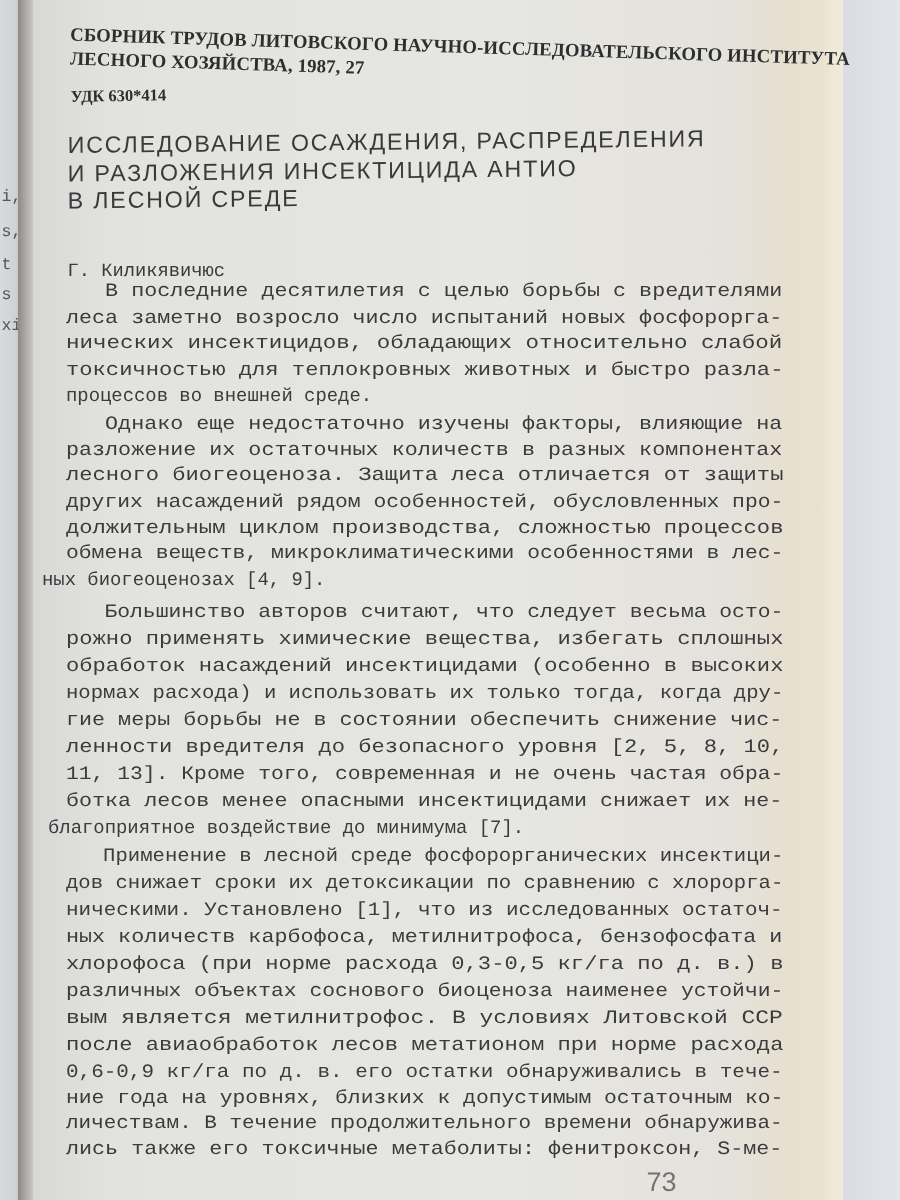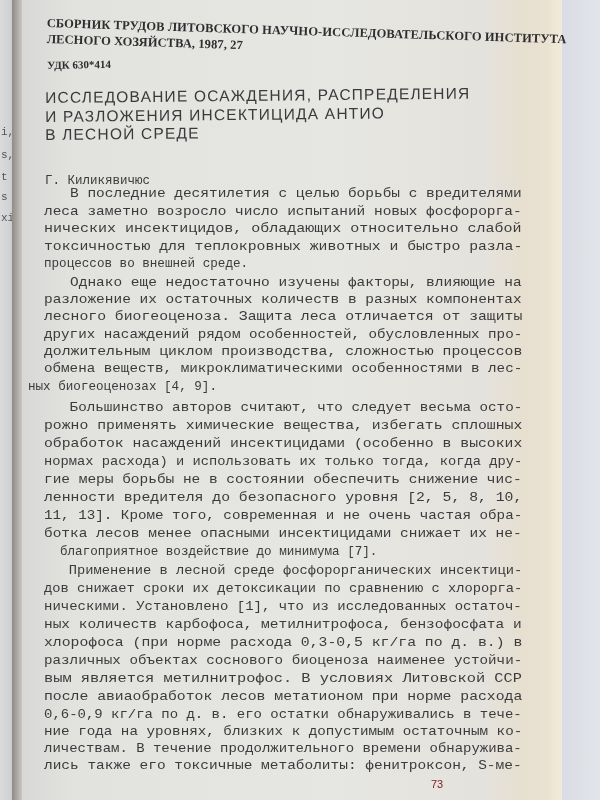--- a/index.html
+++ b/index.html
@@ -47,21 +47,21 @@
   }
   .author {
     font-family:"Liberation Mono", "DejaVu Sans Mono", monospace;
     font-size:12.5px; color:#3a3a3c;
   }
   .body-line {
     font-size:12.6px; line-height:17.2px; color:#3b3b3d;
   }
   .page-number {
     font-family:"Liberation Sans", "DejaVu Sans", sans-serif;
-    font-size:11px; color:#7f1d1d;
+    font-size:18px; color:#737373;
   }
 </style>
 </head>
 <body>
 
 <div class="backdrop"></div>
 <div class="left-page">
   <span class="left-page-frag" style="top:127px">i,</span>
   <span class="left-page-frag" style="top:150px">s,</span>
   <span class="left-page-frag" style="top:172px">t</span>
@@ -103,21 +103,21 @@
 
 <div>
   <div class="text body-line" style="left: 44px; top: 400px; transform-origin: left top; transform: scaleX(1.13);">&nbsp;&nbsp;&nbsp;Большинство авторов считают, что следует весьма осто-</div>
   <div class="text body-line" style="left: 44px; top: 418px; transform-origin: left top; transform: scaleX(1.172);">рожно применять химические вещества, избегать сплошных</div>
   <div class="text body-line" style="left: 44px; top: 436px; transform-origin: left top; transform: scaleX(1.172);">обработок насаждений инсектицидами (особенно в высоких</div>
   <div class="text body-line" style="left: 44px; top: 454px; transform-origin: left top; transform: scaleX(1.091);">нормах расхода) и использовать их только тогда, когда дру-</div>
   <div class="text body-line" style="left: 44px; top: 472px; transform-origin: left top; transform: scaleX(1.149);">гие меры борьбы не в состоянии обеспечить снижение чис-</div>
   <div class="text body-line" style="left: 44px; top: 490px; transform-origin: left top; transform: scaleX(1.172);">ленности вредителя до безопасного уровня [2, 5, 8, 10,</div>
   <div class="text body-line" style="left: 44px; top: 508px; transform-origin: left top; transform: scaleX(1.13);">11, 13]. Кроме того, современная и не очень частая обра-</div>
   <div class="text body-line" style="left: 44px; top: 526px; transform-origin: left top; transform: scaleX(1.149);">ботка лесов менее опасными инсектицидами снижает их не-</div>
-  <div class="text body-line" style="left:60px; top:544px;">благоприятное воздействие до минимума [7].</div>
+  <div class="text body-line" style="left:32px; top:544px;">благоприятное воздействие до минимума [7].</div>
 </div>
 
 <div>
   <div class="text body-line" style="left: 44px; top: 563px; transform-origin: left top; transform: scaleX(1.091);">&nbsp;&nbsp;&nbsp;Применение в лесной среде фосфорорганических инсектици-</div>
   <div class="text body-line" style="left: 44px; top: 581px; transform-origin: left top; transform: scaleX(1.091);">дов снижает сроки их детоксикации по сравнению с хлорорга-</div>
   <div class="text body-line" style="left: 44px; top: 599px; transform-origin: left top; transform: scaleX(1.109);">ническими. Установлено [1], что из исследованных остаточ-</div>
   <div class="text body-line" style="left: 44px; top: 617px; transform-origin: left top; transform: scaleX(1.149);">ных количеств карбофоса, метилнитрофоса, бензофосфата и</div>
   <div class="text body-line" style="left: 44px; top: 635px; transform-origin: left top; transform: scaleX(1.172);">хлорофоса (при норме расхода 0,3-0,5 кг/га по д. в.) в</div>
   <div class="text body-line" style="left: 44px; top: 653px; transform-origin: left top; transform: scaleX(1.13);">различных объектах соснового биоценоза наименее устойчи-</div>
   <div class="text body-line" style="left: 44px; top: 671px; transform-origin: left top; transform: scaleX(1.216);">вым является метилнитрофос. В условиях Литовской ССР</div>

